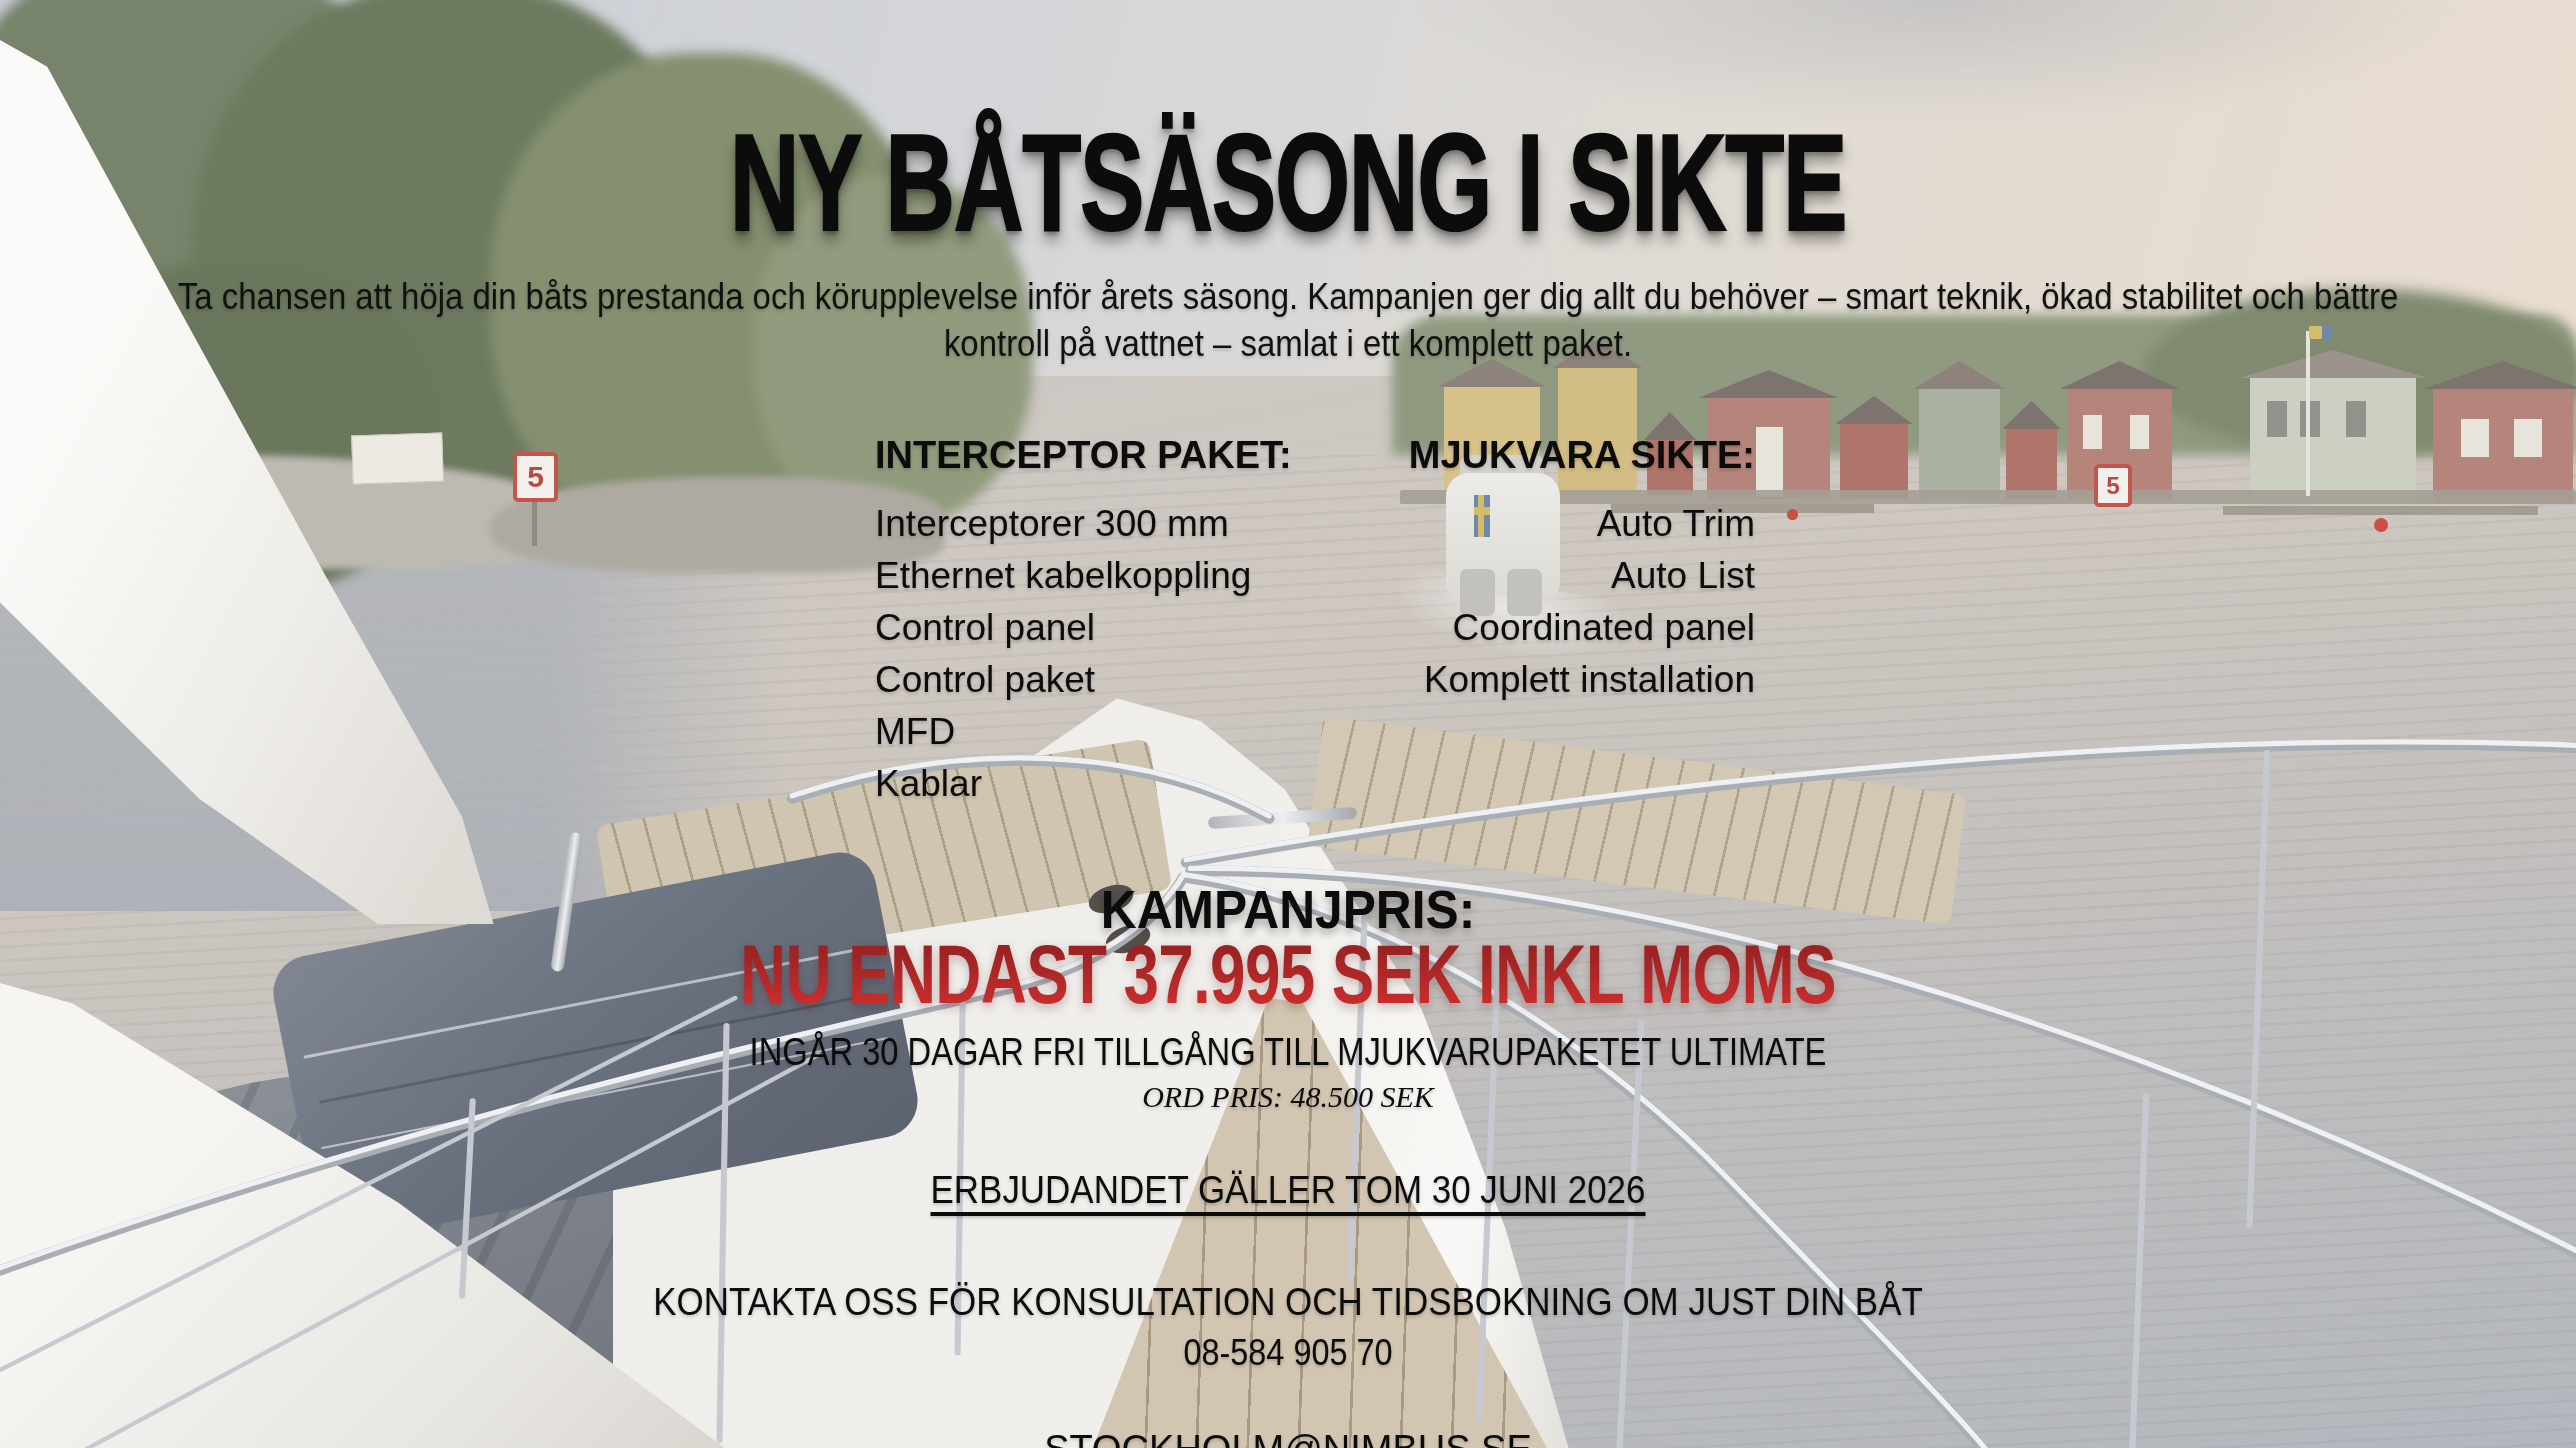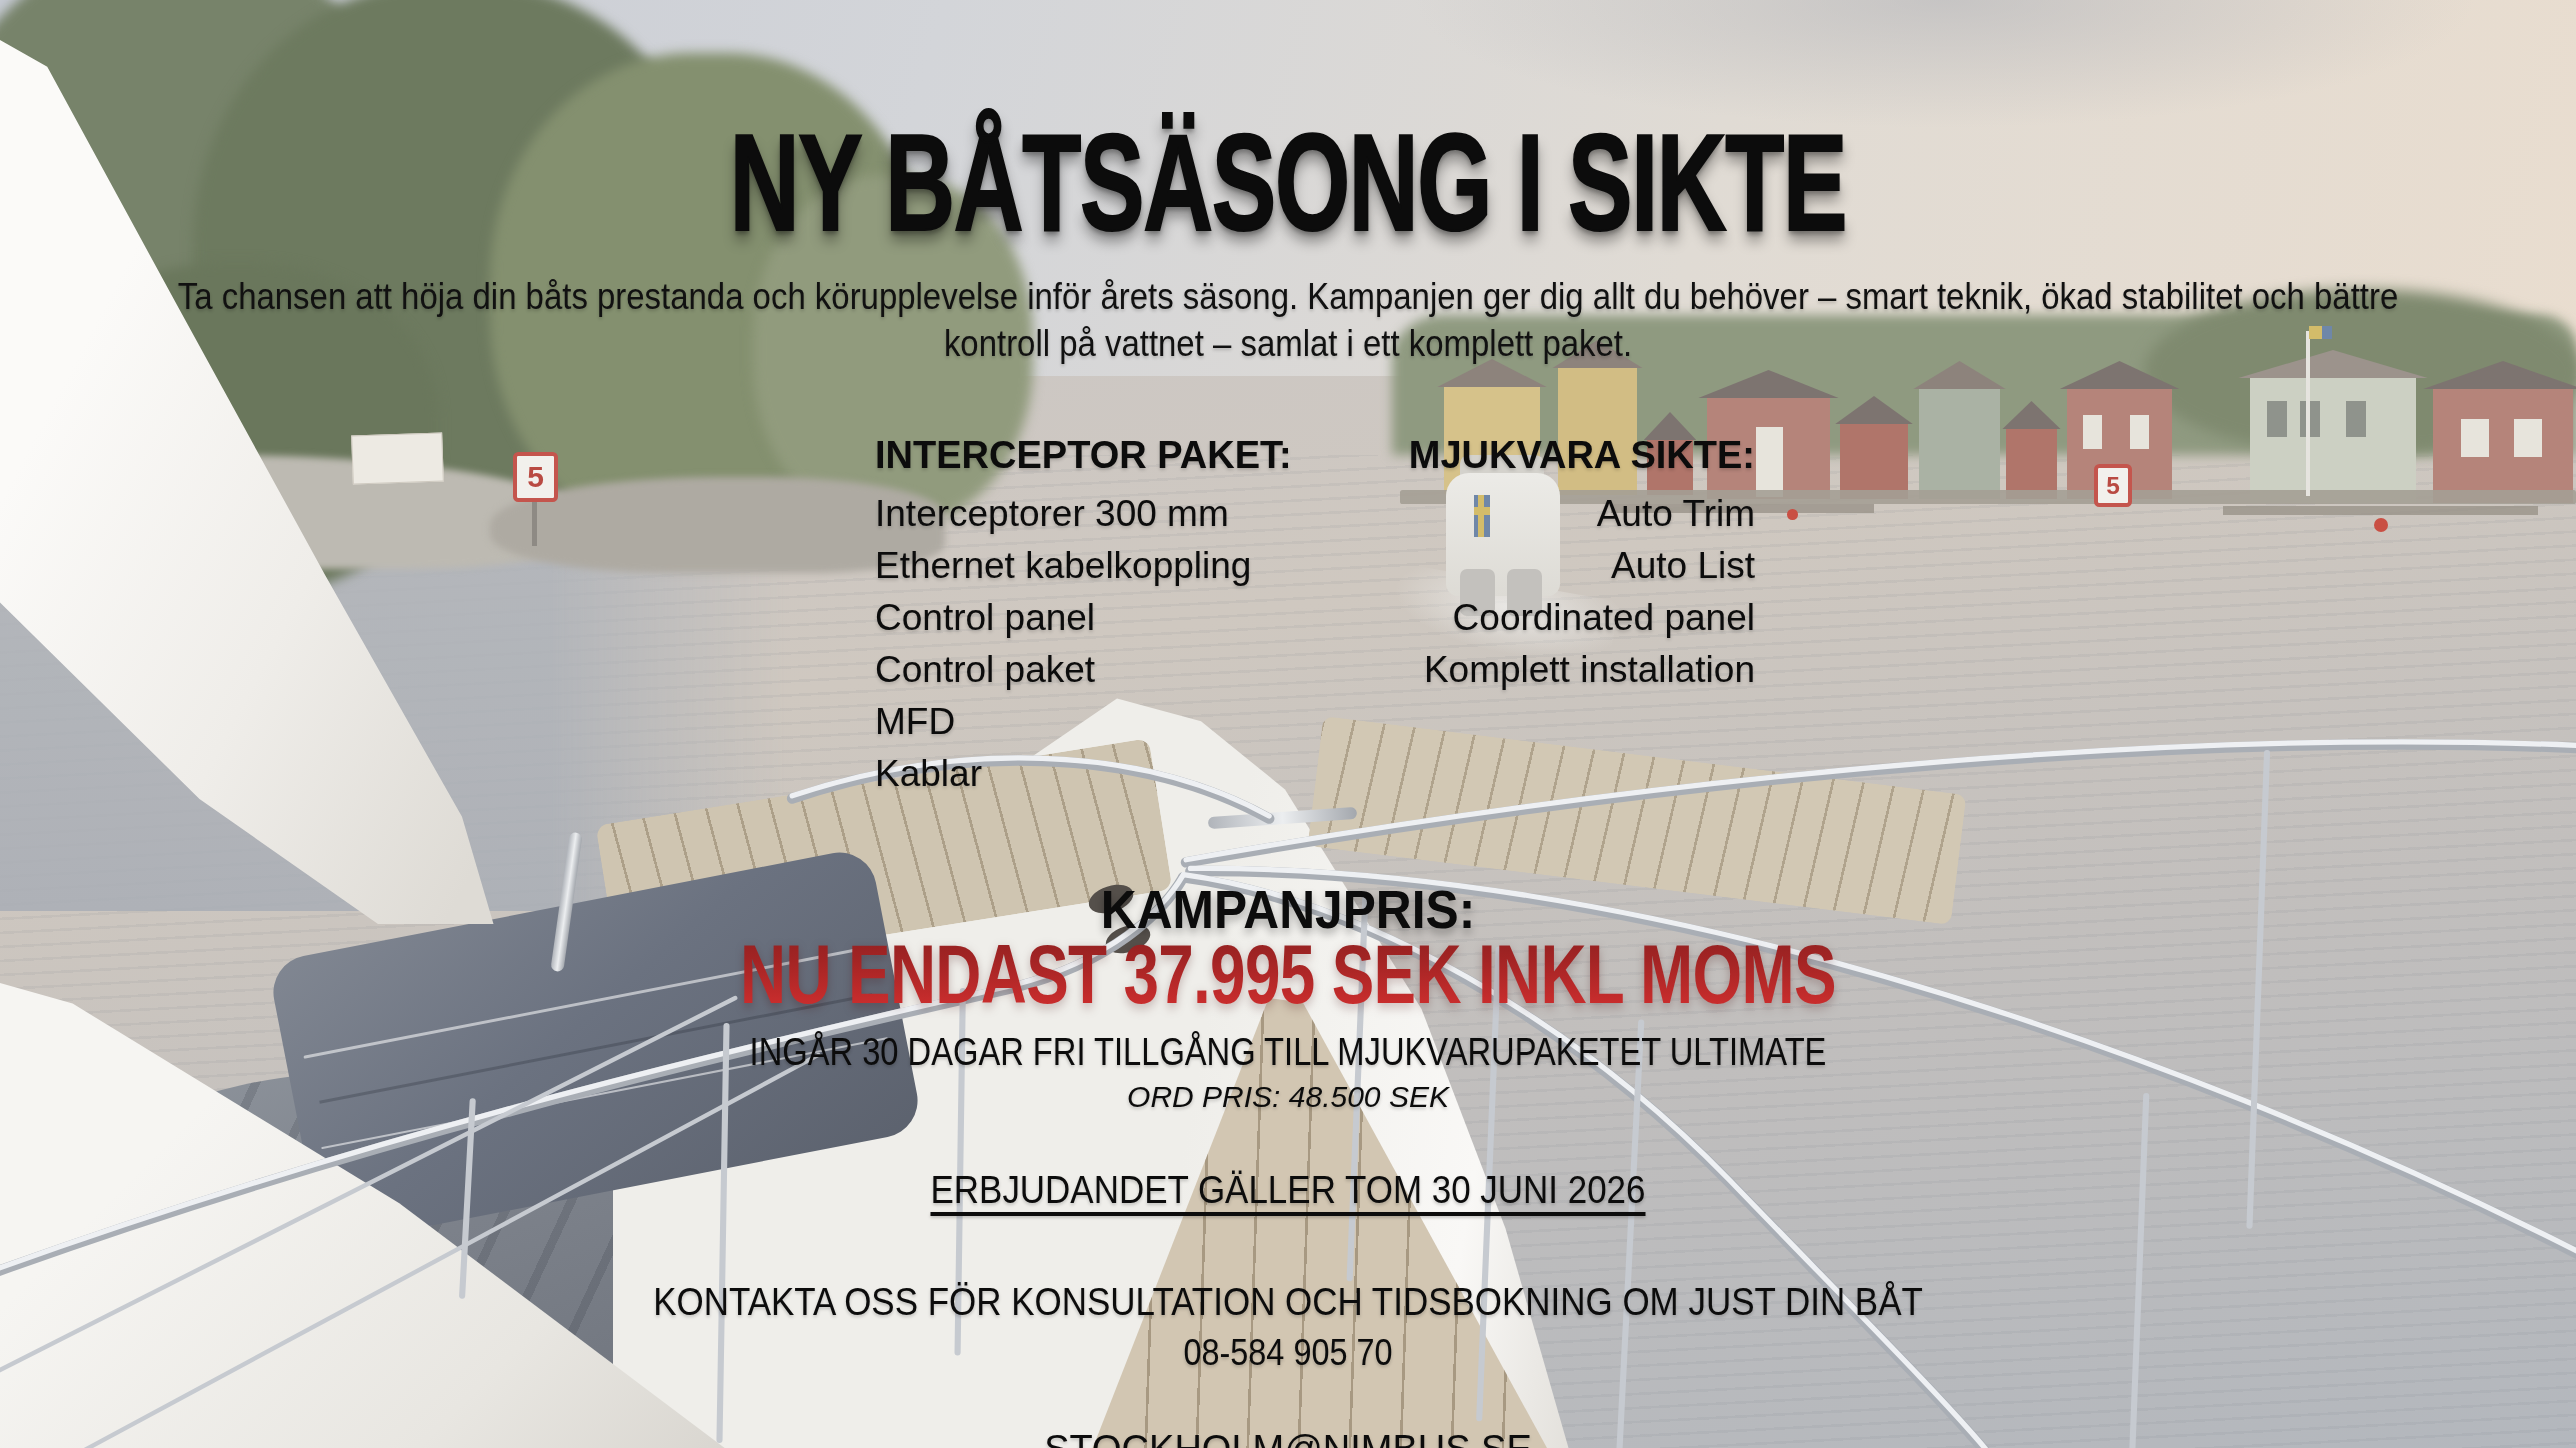--- a/index.html
+++ b/index.html
@@ -102,30 +102,30 @@
 
   
   .txt{left:0;width:100%;text-align:center;white-space:nowrap;}
   .shadow-soft{text-shadow:0 1.8px 3.5px rgba(0,0,0,.2);}
   .headline{top:103px;font-size:138px;font-weight:bold;letter-spacing:-1.8px;
             transform:scaleX(.70);-webkit-text-stroke:2.2px #0c0c0c;
             text-shadow:0 10.5px 15.8px rgba(0,0,0,.35),0 3.5px 5.3px rgba(0,0,0,.3);}
   .intro{top:273px;font-size:37px;line-height:47px;transform:scaleX(.89);color:#111;}
   .columns{left:875px;top:429px;width:880px;display:flex;justify-content:space-between;
            font-size:37px;line-height:52px;text-shadow:0 1.8px 3.5px rgba(0,0,0,.18);}
-  .col-h{font-weight:bold;font-size:38px;margin-bottom:7px;}
+  .col-h{font-weight:bold;font-size:38px;margin-bottom:17px;}
   .col-right{text-align:right;}
   .price-label{top:878px;font-size:54px;font-weight:bold;transform:scaleX(.92);
             text-shadow:0 5.3px 8.8px rgba(0,0,0,.3);}
   .price-line{top:926px;font-size:84px;font-weight:bold;letter-spacing:-0.9px;transform:scaleX(.76);
             background:linear-gradient(180deg,#8c2020 0%,#a32424 35%,#d12f2f 90%);
             -webkit-background-clip:text;background-clip:text;color:transparent;
             -webkit-text-fill-color:transparent;filter:drop-shadow(0 4.4px 5.3px rgba(60,0,0,.25));}
   .includes{top:1031px;font-size:38px;transform:scaleX(.86);}
-  .ordpris{top:1080px;font-size:30px;font-style:italic;}
+  .ordpris{top:1080px;font-size:30px;font-style:italic;font-family:Liberation Serif, serif;}
   .validity{top:1169px;font-size:38px;transform:scaleX(.92);
             text-decoration:underline;text-decoration-thickness:3.5px;text-underline-offset:8.8px;}
   .cta{top:1281px;font-size:38px;transform:scaleX(.92);}
   .phone{top:1332px;font-size:36px;transform:scaleX(.9);}
   .email{top:1428px;font-size:38px;}
 </style>
 </head>
 <body>
 
 <div class="canvas">

